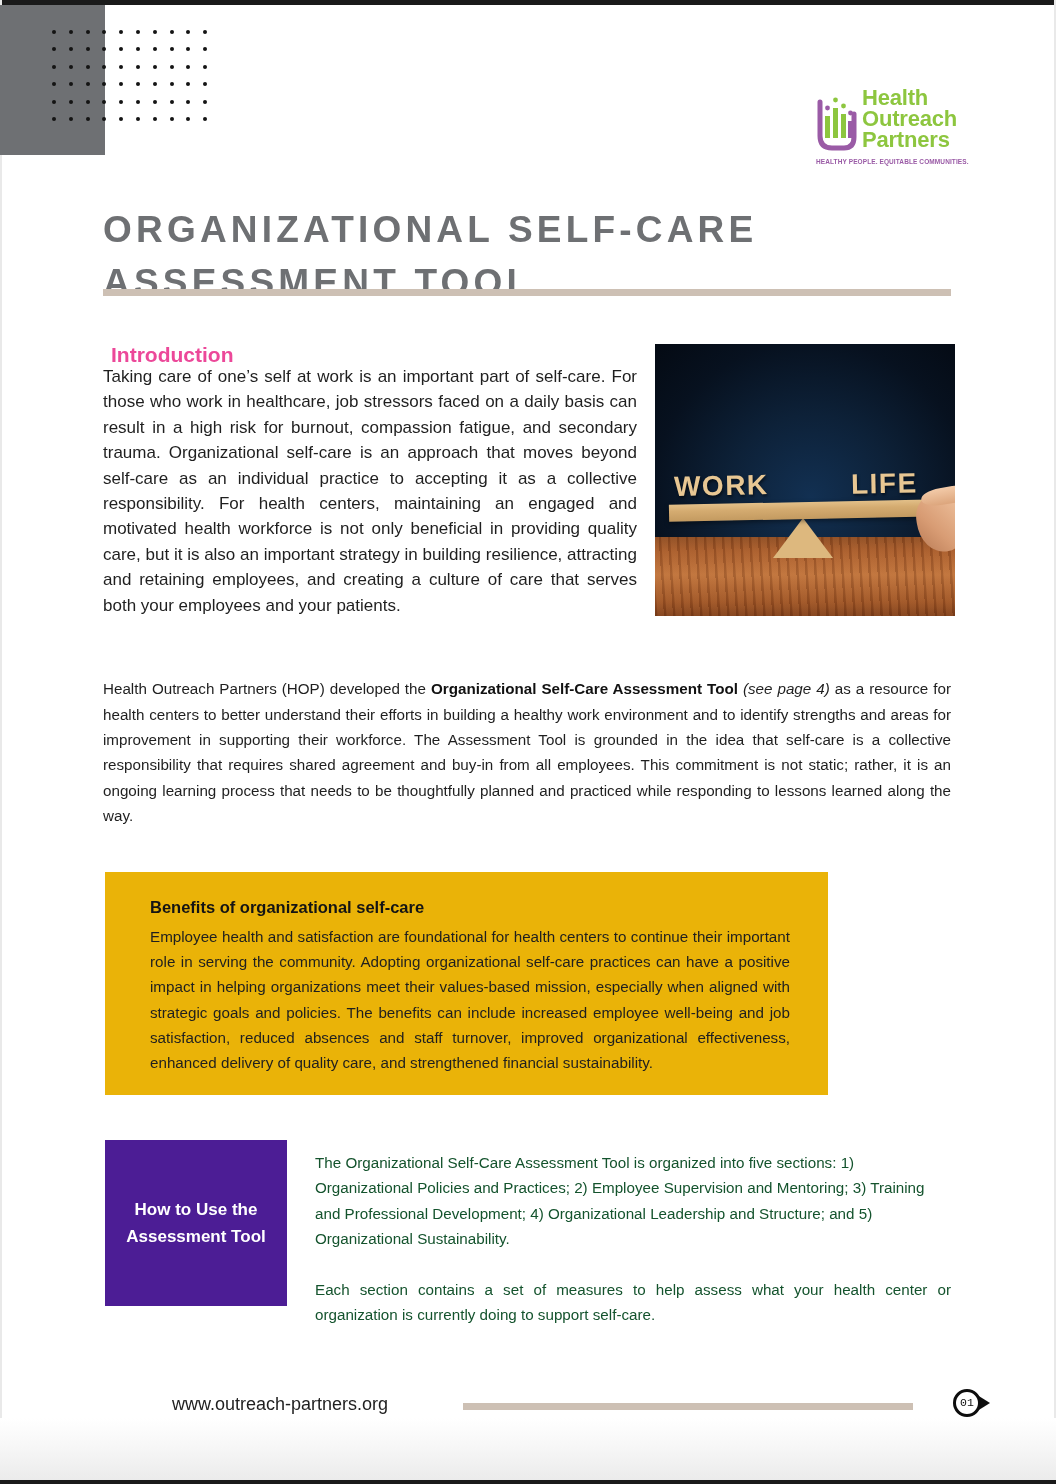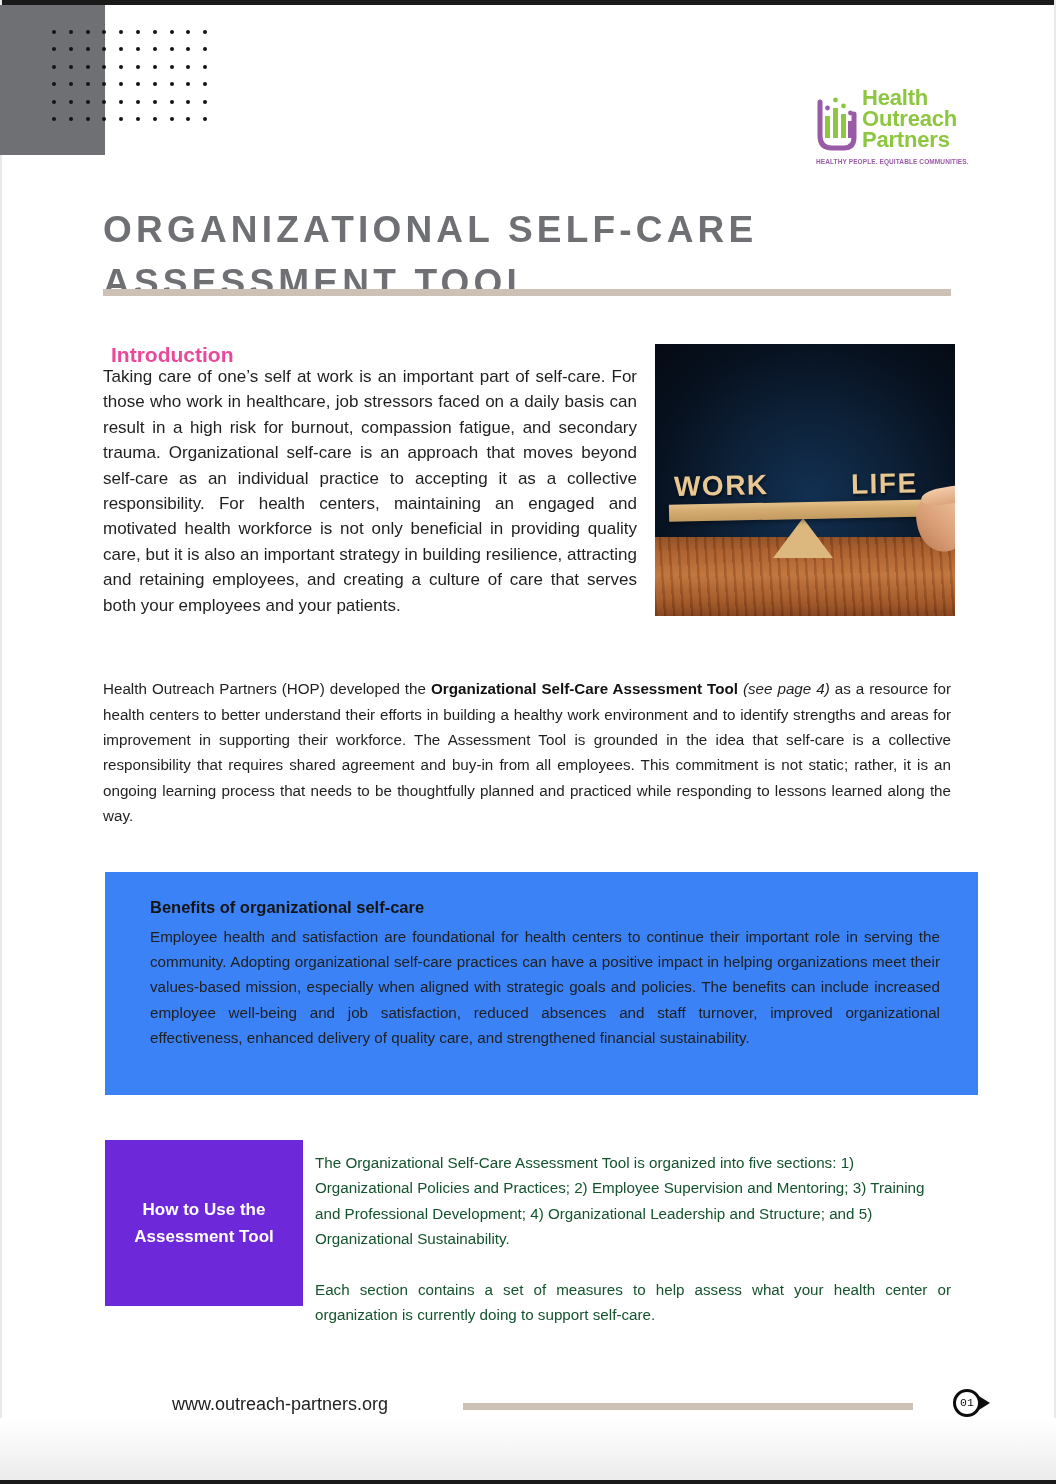--- a/index.html
+++ b/index.html
@@ -226,22 +226,22 @@
     font-family: "Liberation Sans", sans-serif;
   }
   .para-wide.p2 { top: 661px; }
   .para-wide b { font-weight: bold; color: #111; }
   .para-wide i { font-style: italic; }
 
   
   .benefits-box {
     position: absolute;
     left: 105px; top: 872px;
-    width: 873px; height: 223px;
-    background: #3b82f6;
+    width: 723px; height: 223px;
+    background: #eab308;
     box-sizing: border-box;
     padding: 26px 38px 4px 45px;
   }
   .benefits-title {
     font-size: 16.5px;
     font-weight: bold;
     color: #141414;
     margin: 0 0 7px 0;
     font-family: "Liberation Sans", sans-serif;
   }
@@ -252,22 +252,22 @@
     text-align: justify;
     text-justify: inter-word;
     margin: 0;
     font-family: "Liberation Sans", sans-serif;
   }
 
   
   .howto-box {
     position: absolute;
     left: 105px; top: 1140px;
-    width: 198px; height: 166px;
-    background: #6d28d9;
+    width: 182px; height: 166px;
+    background: #4c1d95;
     display: flex;
     align-items: center;
     justify-content: center;
   }
   .howto-label {
     color: #ffffff;
     font-size: 17px;
     font-weight: bold;
     text-align: center;
     line-height: 27px;

